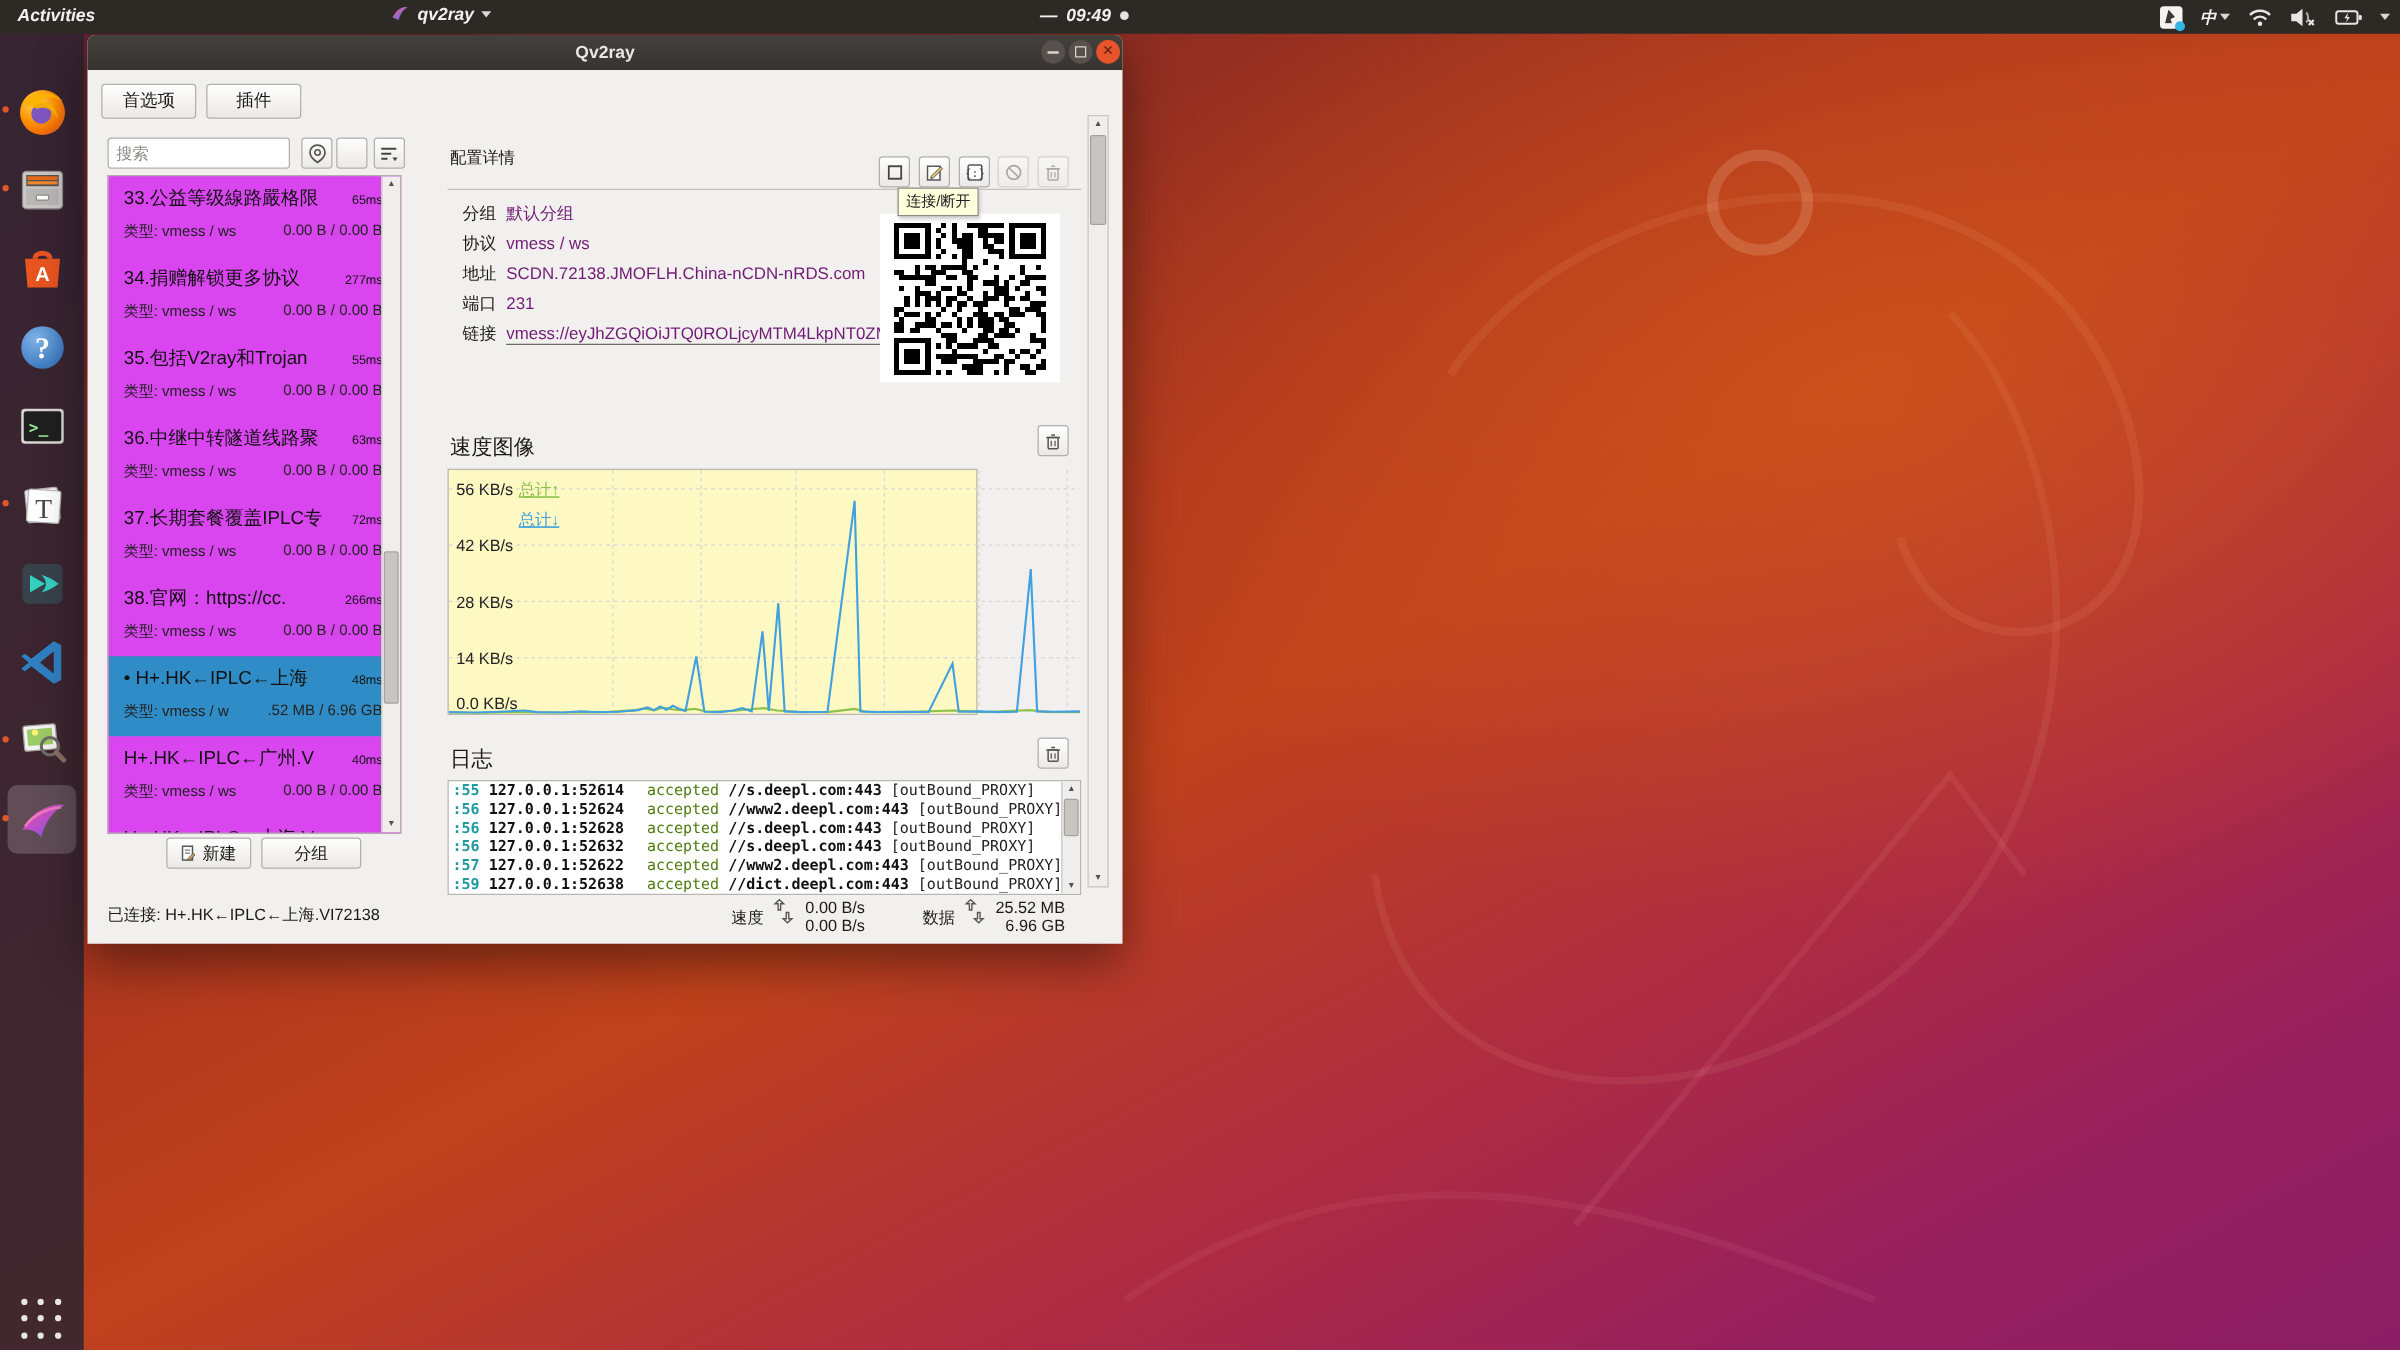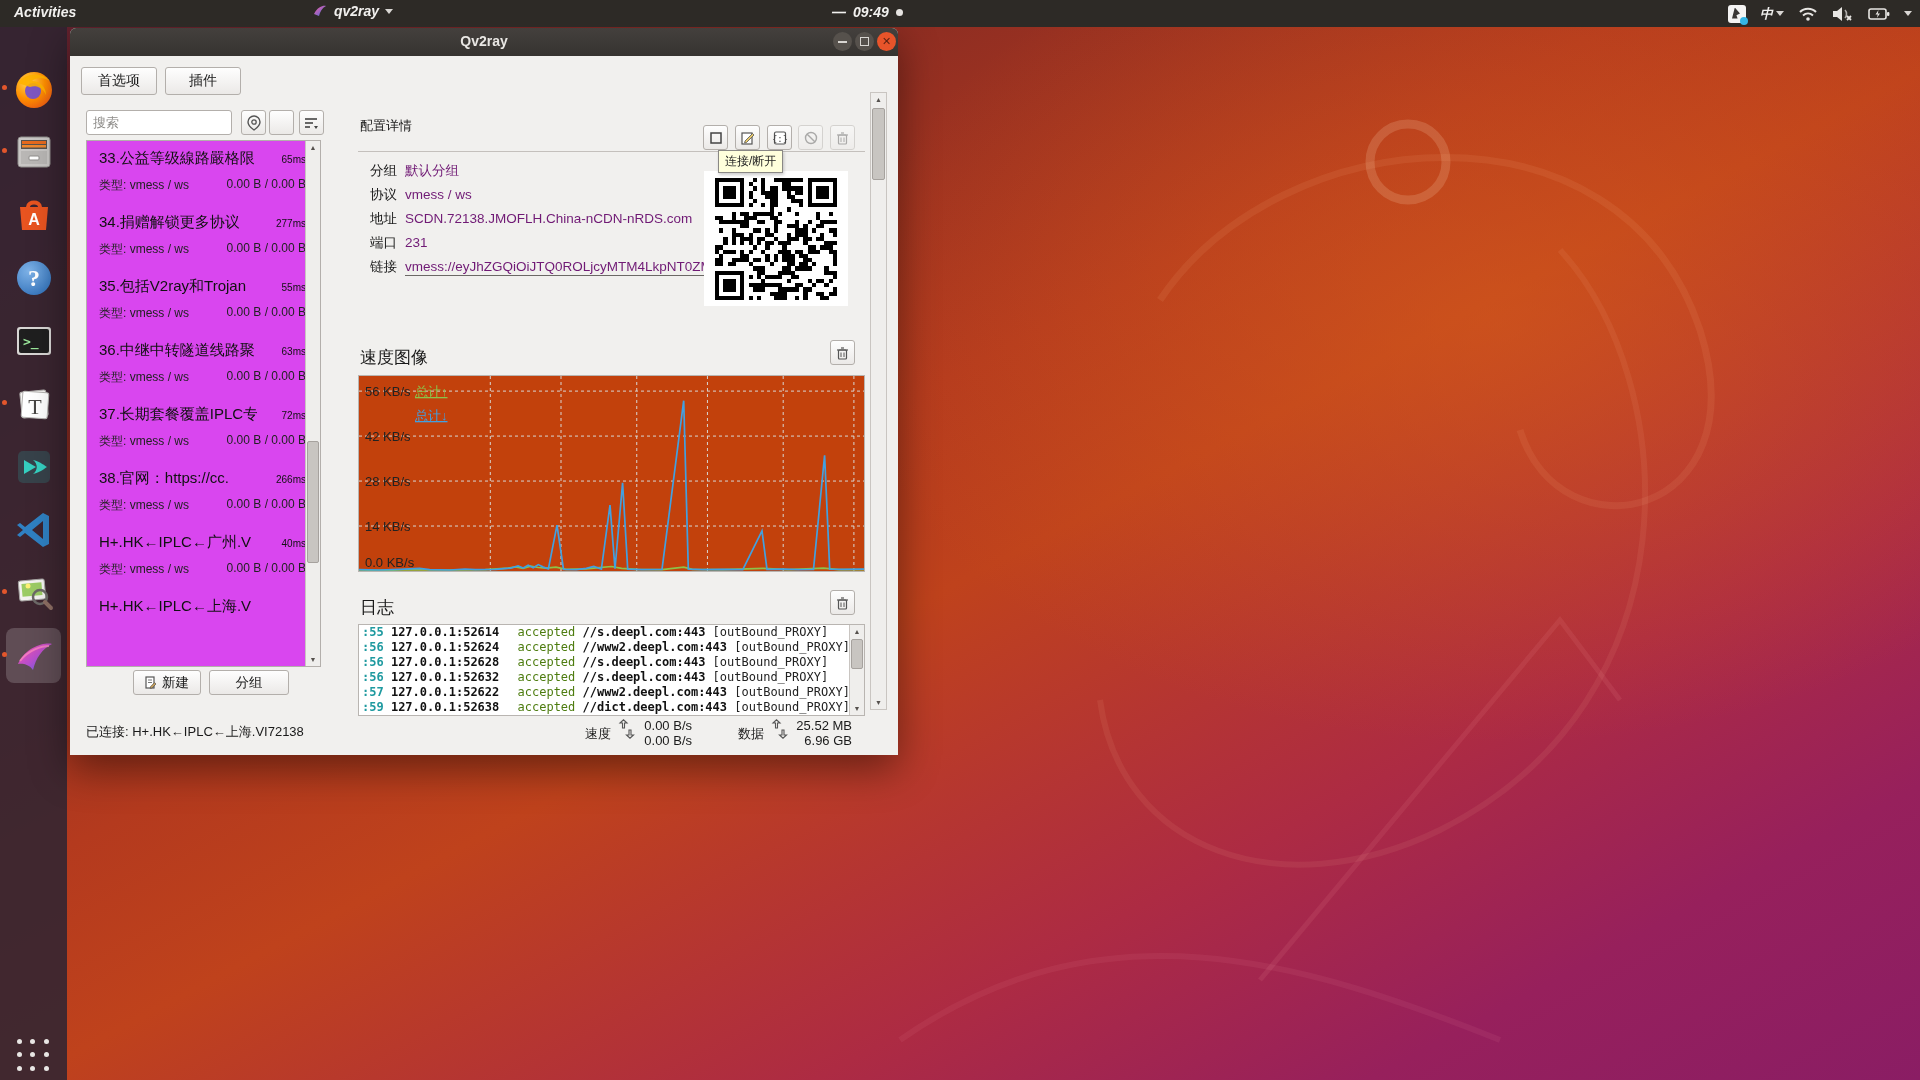--- a/index.html
+++ b/index.html
@@ -57,21 +57,21 @@
   
   .h1{position:absolute;font-size:13px;color:#1a1a1a;}
   .h2{position:absolute;font-size:17px;color:#1a1a1a;}
   .hr{position:absolute;height:1px;background:#c4c0bc;}
   .drow{position:absolute;left:300px;font-size:13.5px;color:#1a1a1a;white-space:nowrap;}
   .drow .dl{display:inline-block;min-width:26px;margin-right:8px;}
   .drow .dv{color:#701a75;}
   .drow .dv.linkline{display:inline-block;width:300px;overflow:hidden;border-bottom:1px solid #6b6865;padding-bottom:1px;vertical-align:bottom;}
   .tooltip{position:absolute;left:648px;top:122px;background:#ffffdc;border:1px solid #8a8885;font-size:12px;color:#222;padding:2px 6px;white-space:nowrap;box-shadow:1px 2px 3px rgba(0,0,0,.2);z-index:5;}
   .qrbox{position:absolute;left:634px;top:143px;width:144px;height:135px;background:#fff;display:flex;align-items:center;justify-content:center;}
-  .chartbox{position:absolute;left:288px;top:347px;width:507px;height:197px;background:#c2410c;border:1px solid #b9b5b1;box-sizing:border-box;}
+  .chartbox{position:absolute;left:288px;top:347px;width:424px;height:197px;background:#fef9c3;border:1px solid #b9b5b1;box-sizing:border-box;}
   .logbox{position:absolute;left:288px;top:596px;width:507px;height:92px;background:#fff;border:1px solid #b9b5b1;box-sizing:border-box;overflow:hidden;}
   .logline{font-family:"DejaVu Sans Mono","Liberation Mono",monospace;font-size:12px;line-height:15px;white-space:nowrap;padding-left:3px;}
   .lt{color:#1f9aa0;font-weight:bold;}
   .la{color:#111;font-weight:bold;}
   .lv{color:#4d7c0f;padding-left:11px;}
   .lu{color:#111;font-weight:bold;}
   .lg2{color:#222;}
   .log-sb{right:0;top:0;width:14px;height:100%;}
   .mainsb{left:800px;top:64px;width:15px;height:616px;border:1px solid #c9c5c1;background:#efeeec;position:absolute;}
   .footer-txt{position:absolute;font-size:13px;color:#1a1a1a;}
@@ -339,20 +339,30 @@
             </div>
           </div>
           <div class="srow">
             <div class="r1">
               <span class="nm">38.官网：https://cc.</span>
               <span class="pg">266ms</span>
             </div>
             <div class="r2">
               <span class="tp">类型: vmess / ws</span>
               <span class="dt">0.00 B / 0.00 B</span>
+            </div>
+          </div>
+          <div class="srow selected">
+            <div class="r1">
+              <span class="nm">• H+.HK←IPLC←上海</span>
+              <span class="pg">48ms</span>
+            </div>
+            <div class="r2">
+              <span class="tp">类型: vmess / w</span>
+              <span class="dt">.52 MB / 6.96 GB</span>
             </div>
           </div>
           <div class="srow">
             <div class="r1">
               <span class="nm">H+.HK←IPLC←广州.V</span>
               <span class="pg">40ms</span>
             </div>
             <div class="r2">
               <span class="tp">类型: vmess / ws</span>
               <span class="dt">0.00 B / 0.00 B</span>

